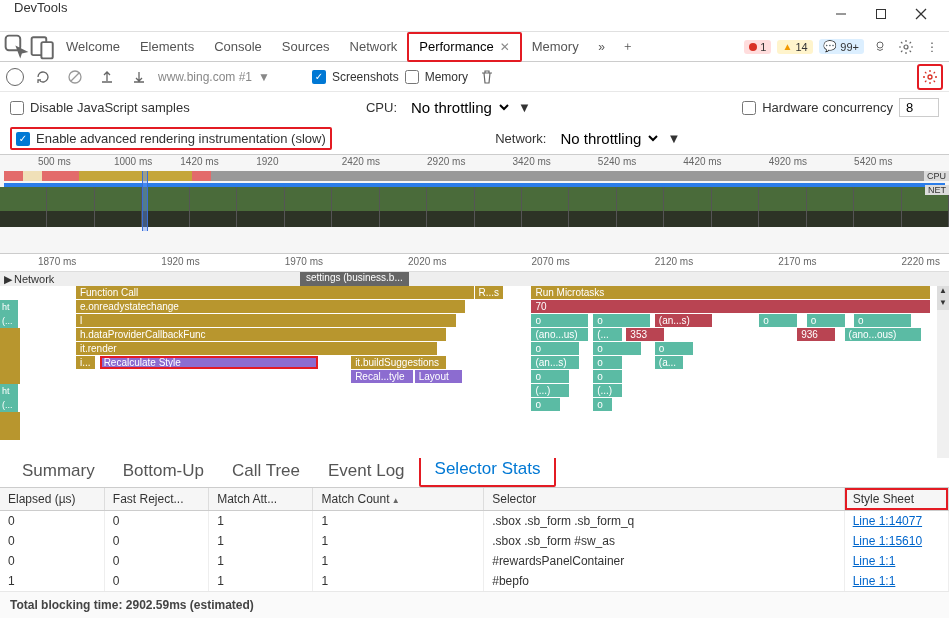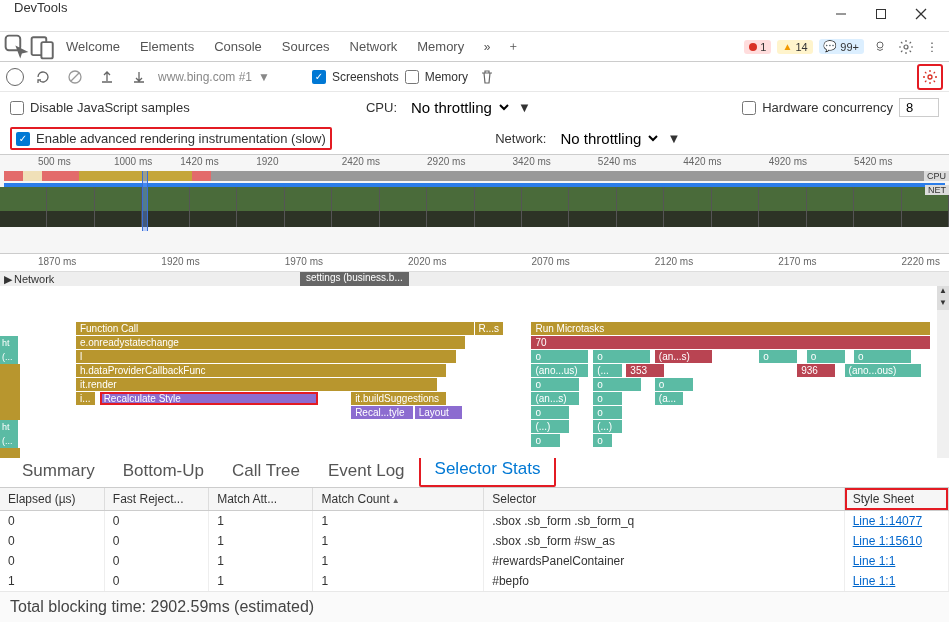--- a/index.html
+++ b/index.html
@@ -54,21 +54,21 @@
 .ov-highlight { position: absolute; top: 16px; left: 15%; width: 6px; height: 60px; background: rgba(100, 150, 255, 0.4); border-left: 1px solid #3b6fd6; border-right: 1px solid #3b6fd6; }
 
 
 .detail-ruler { height: 18px; display: flex; font-size: 10px; color: #666; position: relative; border-bottom: 1px solid #ddd; }
 .detail-ruler span { position: absolute; top: 2px; }
 
 
 .flame { height: 186px; position: relative; overflow: hidden; background: #fff; }
 .net-row { height: 14px; display: flex; align-items: center; font-size: 11px; background: #eee; padding-left: 4px; }
 .net-row .expand { width: 10px; cursor: pointer; }
-.flame-rows { position: relative; margin-top: 36px; }
+.flame-rows { position: relative; }
 .frow { height: 14px; position: relative; }
 .frow .side { position: absolute; left: 0; width: 18px; height: 14px; font-size: 9px; color: #fff; display: flex; align-items: center; padding-left: 2px; }
 .side.green { background: #5bbba4; }
 .side.brown { background: #b8962e; padding-left: 20px; }
 .fbar { position: absolute; height: 13px; font-size: 10px; color: #fff; padding: 0 4px; white-space: nowrap; overflow: hidden; text-overflow: ellipsis; display: flex; align-items: center; }
 .fbar.brown { background: #b8962e; }
 .fbar.darkred { background: #b94452; }
 .fbar.purple { background: #8c6cd0; }
 .fbar.teal { background: #5bbba4; }
 .fbar.hl { outline: 2px solid #e31b23; outline-offset: -2px; }
@@ -83,21 +83,21 @@
 
 
 .stats-table { width: 100%; border-collapse: collapse; font-size: 12px; }
 .stats-table th { text-align: left; padding: 4px 8px; border-bottom: 1px solid #ccc; border-right: 1px solid #ddd; background: #f6f6f6; font-weight: normal; color: #333; position: relative; }
 .stats-table th.hl::after { content: ''; position: absolute; inset: 0; border: 2px solid #e31b23; pointer-events: none; }
 .stats-table td { padding: 3px 8px; border-right: 1px solid #eee; }
 .stats-table a { color: #0066cc; text-decoration: underline; cursor: pointer; }
 .th-sort::after { content: ' ▲'; font-size: 8px; color: #666; }
 
 
-.footer { padding: 6px 10px; font-size: 16px; color: #444; border-top: 1px solid #e8e8e8; background: #fafafa; }
+.footer { padding: 6px 10px; font-size: 12px; color: #444; border-top: 1px solid #e8e8e8; background: #fafafa; font-weight: bold; }
 
 .delete-icon svg, .icon-btn svg { width: 16px; height: 16px; }
 
 .checked-box { width: 14px; height: 14px; background: #0078d4; color: #fff; display: inline-flex; align-items: center; justify-content: center; font-size: 10px; border-radius: 2px; }
 </style>
 </head>
 <body>
 
 <div class="titlebar">
   <span class="title">DevTools</span>
@@ -130,20 +130,24 @@
       <svg viewBox="0 0 16 16">
         <rect x="1" y="2" width="9" height="11" fill="none" stroke="#666" stroke-width="1.2" rx="1"></rect>
         <rect x="7" y="5" width="7" height="10" fill="#fff" stroke="#666" stroke-width="1.2" rx="1"></rect>
       </svg>
     </div>
   <div class="tab">Welcome</div>
   <div class="tab">Elements</div>
   <div class="tab">Console</div>
   <div class="tab">Sources</div>
   <div class="tab">Network</div>
+  <div class="tab active tab-hl">
+      <span>Performance</span>
+      <span class="close">✕</span>
+    </div>
   <div class="tab">Memory</div>
   <div class="icon-btn">»</div>
   <div class="icon-btn">＋</div>
   <div class="panel-spacer"></div>
   <span class="badge err">
       <span class="err-dot"></span>
       <span>1</span>
     </span>
   <span class="badge warn">
       <span class="warn-tri">▲</span>

